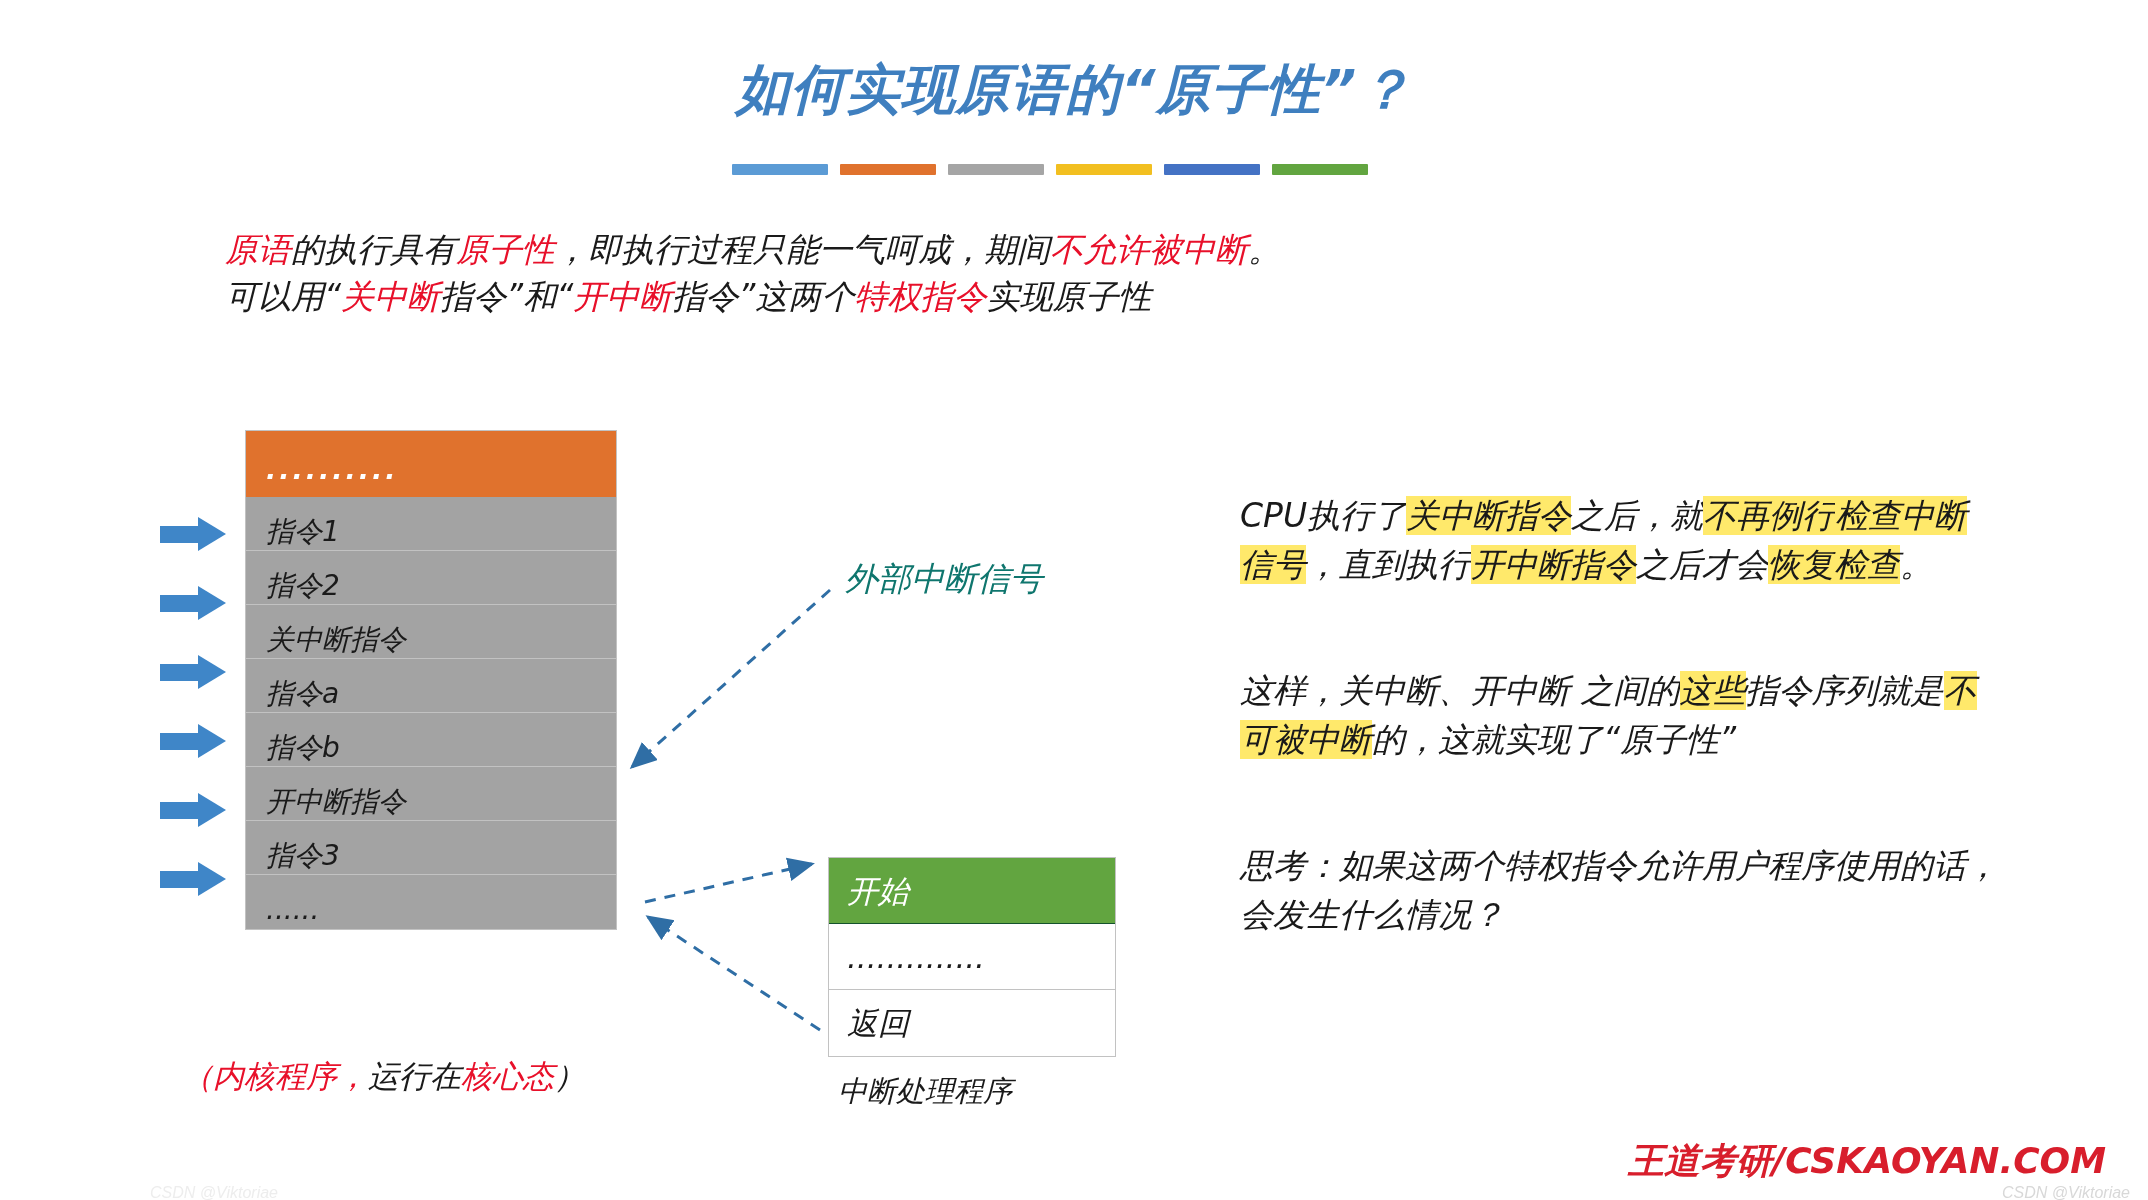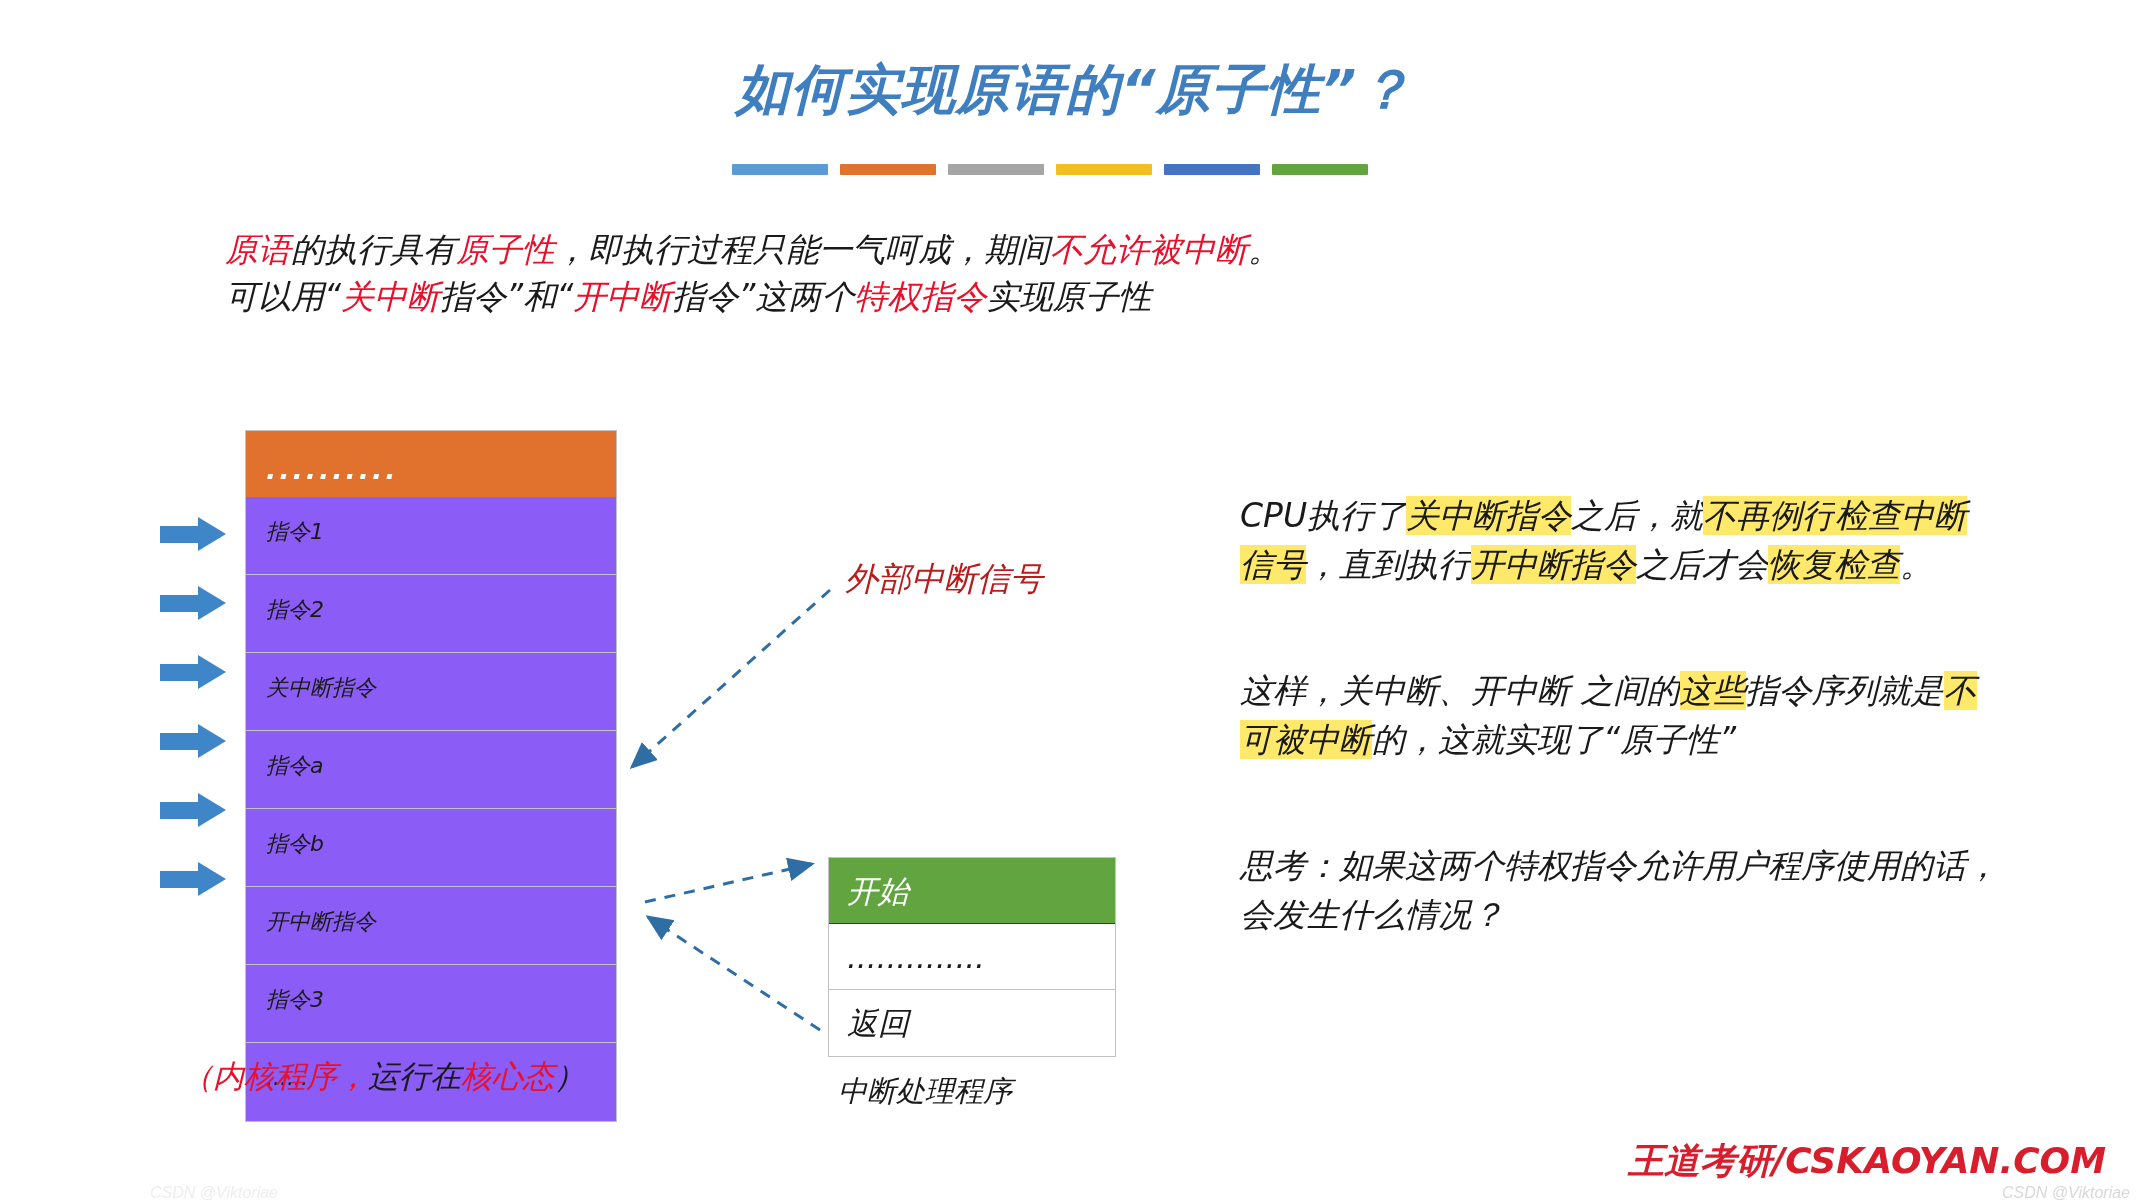--- a/index.html
+++ b/index.html
@@ -67,29 +67,29 @@
   
   .code-table {
     position: absolute;
     left: 245px;
     top: 418px;
     width: 372px;
     border: 1px solid #c2c2c2;
     box-sizing: border-box;
   }
   .code-table .row {
-    height: 78px;
+    height: 54px;
     line-height: 69px;
     box-sizing: border-box;
     border-bottom: 1px solid #c2c2c2;
     padding-left: 20px;
-    font-size: 22px;
-    color: #1a1a1a;
-    font-family: "DejaVu Sans", sans-serif;
-    background: #8b5cf6;
+    font-size: 28px;
+    color: #1a1a1a;
+    font-family: "DejaVu Sans", sans-serif;
+    background: #a3a3a3;
   }
   .code-table .row.head {
     background: #e0722d;
     color: #ffffff;
     border-bottom: 1px solid #e0722d;
     font-weight: bold;
     letter-spacing: 3px;
     font-size: 27px;
     line-height: 78px;
     height: 66px;
@@ -128,21 +128,21 @@
     white-space: nowrap;
   }
   .kernel-caption .r { color: #e8102a; }
 
   
   .signal-label {
     position: absolute;
     left: 845px;
     top: 545px;
     font-size: 33px;
-    color: #b91c1c;
+    color: #0f766e;
     font-family: "DejaVu Sans", sans-serif;
     white-space: nowrap;
   }
 
   
   .handler-table {
     position: absolute;
     left: 828px;
     top: 845px;
     width: 288px;

